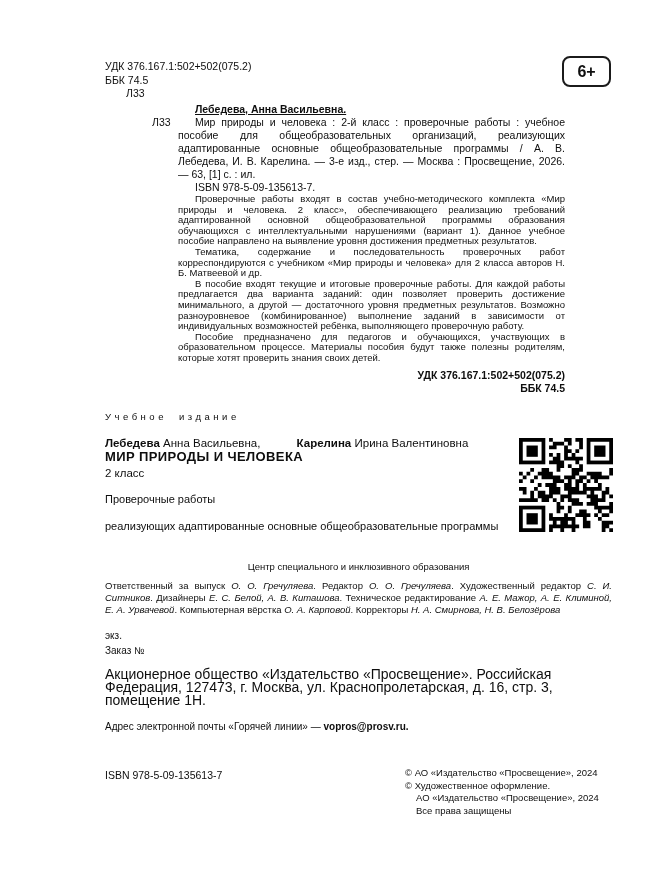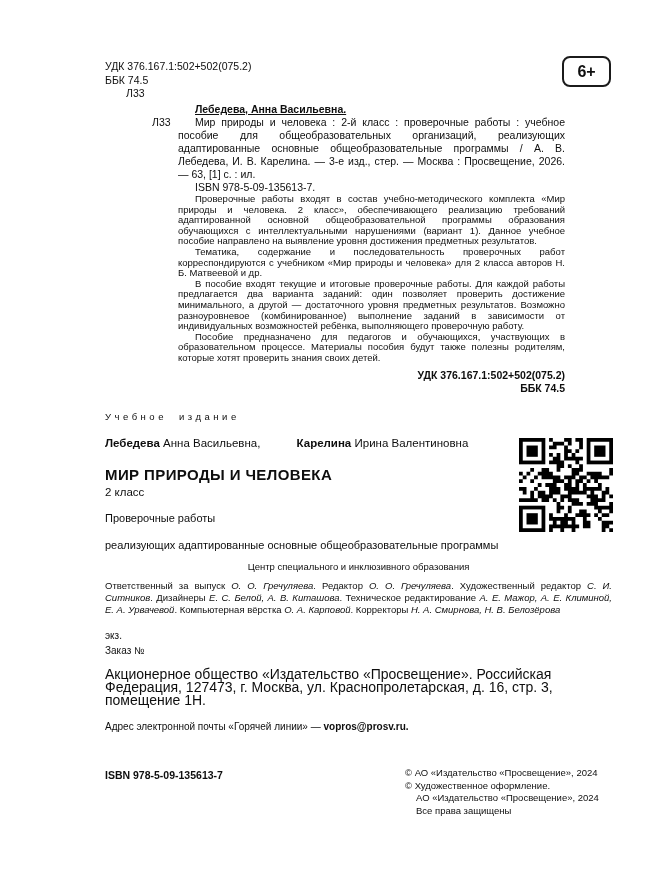--- a/index.html
+++ b/index.html
@@ -25,39 +25,39 @@
   .cat-desc-wrap { position:relative; }
   .cat-sign { position:absolute; left:2px; top:0; }
   .cat-desc { margin-left:28px; text-indent:17px; text-align:justify; hyphens:auto; }
   .cat-isbn { margin-left:28px; text-indent:17px; }
   .annot { font-size:9.5px; line-height:10.6px; margin-left:28px; text-indent:17px; text-align:justify; hyphens:auto; }
   .udk-repeat { margin-top:5px; font-weight:bold; text-align:right; font-size:10.5px; line-height:13px; }
   
   .edition { position:absolute; left:105px; top:411px; width:412px; }
   .edition-label { font-size:9.5px; letter-spacing:3.5px; word-spacing:6px; }
   .authors { margin-top:15px; font-size:11.5px; }
-  .book-title { margin-top:17px; font-size:15px; font-weight:bold; letter-spacing:0.4px; }
+  .book-title { font-size:13px; font-weight:bold; letter-spacing:0.4px; }
   .grade { margin-top:3px; font-size:11.5px; }
   .subtitle { margin-top:14px; font-size:11px; }
   .desc-lines { margin-top:12px; font-size:11px; line-height:18px; }
   
   .qr { position:absolute; left:519px; top:438px; width:94px; height:94px; }
   .qr svg { width:100%; height:100%; display:block; }
   
   .imprint { position:absolute; left:105px; top:561px; width:507px; }
   .center-line { font-size:9.5px;text-align:center; }
   .staff { margin-top:8px; font-size:9.5px; line-height:12px; text-align:justify; hyphens:auto; }
   .print-line { margin-top:14px; display:flex; justify-content:space-between; font-size:10px; }
   .print-line .copies { margin-right:8px; }
   .order-line { margin-top:4px; font-size:10px; }
   .publisher { margin-top:12px; font-size:14px; line-height:13px; }
   .hotline { margin-top:14px; font-size:10px; }
   .hotline .email { font-weight:bold; }
   
-  .footer-isbn { position:absolute; left:105px; top:769px; font-size:10.5px; font-weight:bold; }
+  .footer-isbn { position:absolute; left:105px; top:769px; font-size:10.5px; font-weight:normal; }
   .copyright { position:absolute; left:405px; top:767px; font-size:9.5px; line-height:12.6px; }
   .copyright .ind { padding-left:11px; }
 </style>
 </head>
 <body>
 
 <div class="page">
 
   <div class="top-codes">
     <div>УДК 376.167.1:502+502(075.2)</div>

